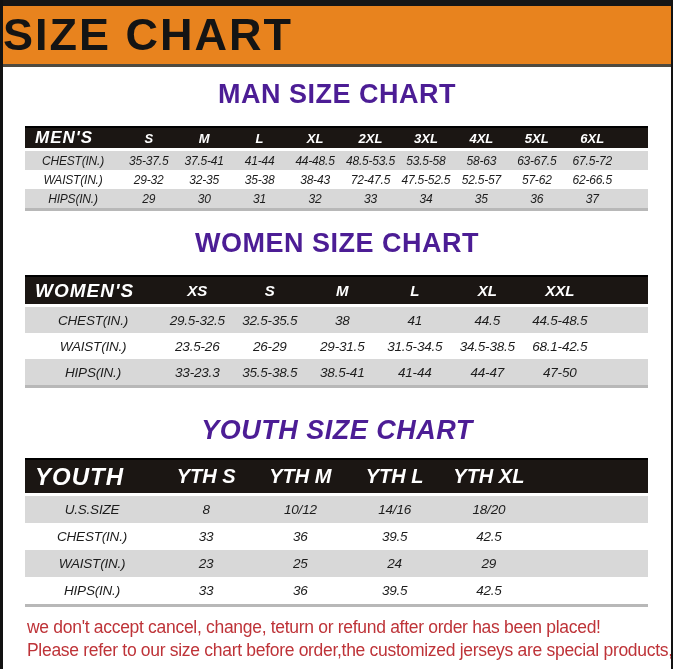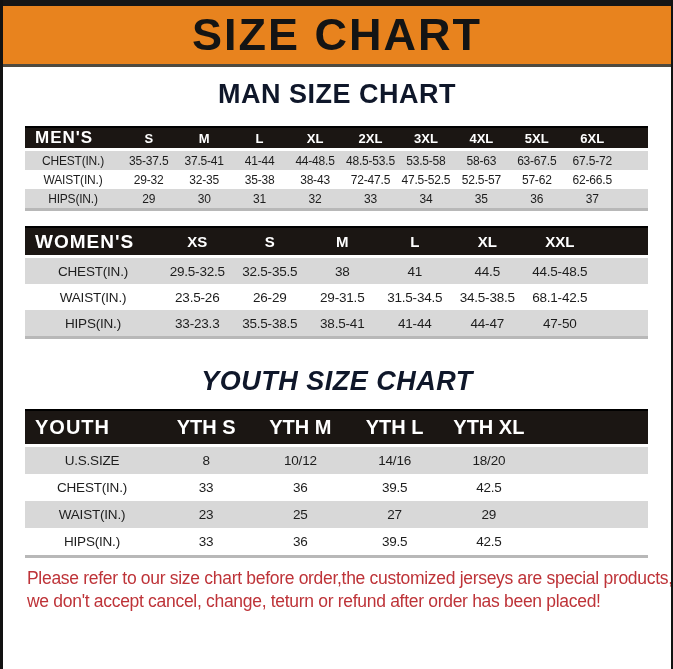--- a/index.html
+++ b/index.html
@@ -1,30 +1,30 @@
 <!DOCTYPE html>
 <html><head>
 <meta charset="utf-8">
 <style>
   html,body{margin:0;padding:0;background:#ffffff;font-family:"Liberation Sans",sans-serif;}
   .page{position:relative;width:673px;height:669px;box-sizing:border-box;
         border-left:3px solid #121212;border-right:2px solid #121212;
         background:#ffffff;overflow:hidden;}
   .top-bar{height:6px;background:#161616;}
   .banner{height:58px;background:#E8831E;border-bottom:3px solid #4F4A40;
-          display:flex;align-items:center;justify-content:center;}
+          display:flex;align-items:center;}
   .banner h1{margin:0;font-size:45px;font-weight:800;letter-spacing:2px;color:#141414;}
-  h2.section-heading{margin:0;text-align:center;font-weight:800;color:#0f172a;
+  h2.section-heading{margin:0;text-align:center;font-weight:800;color:#4c1d95;
                      font-size:27px;line-height:28px;letter-spacing:0.5px;}
   #heading-man{margin-top:13px;}
   #heading-women{margin-top:21px;}
   #heading-youth{margin-top:31px;font-style:italic;}
 
   table.size-table{border-collapse:collapse;table-layout:fixed;width:623px;
-                   margin-left:22px;box-shadow:0 3px 0 rgba(0,0,0,0.28);}
+                   margin-left:22px;box-shadow:0 3px 0 rgba(0,0,0,0.28);font-style:italic;}
   table.size-table thead th{background:#1b1613;color:#ffffff;font-weight:bold;
                             border-top:2px solid #000;border-bottom:3px solid #ffffff;
                             padding:0;text-align:center;}
   table.size-table thead th.lbl{text-align:left;padding-left:10px;letter-spacing:1px;}
   table.size-table td{padding:0;text-align:center;color:#1d1d1d;letter-spacing:-0.2px;}
   table.size-table tbody tr:nth-child(odd) td{background:#D8D8D8;}
   table.size-table tbody tr:nth-child(even) td{background:#ffffff;}
 
   .tbl-men{margin-top:18px;}
   .tbl-men thead th{height:20px;font-size:13px;}
@@ -33,21 +33,21 @@
   .tbl-men td{height:19px;font-size:12px;}
 
   .tbl-women{margin-top:18px;}
   .tbl-women thead th{height:27px;font-size:15px;margin-left:48px;}
   .tbl-women thead th.lbl{width:126px;font-size:19px;}
   .tbl-women thead th.spacer{width:52px;}
   .tbl-women td{height:26px;font-size:13.5px;}
 
   .tbl-youth{margin-top:14px;}
   .tbl-youth thead th{height:33px;font-size:20px;}
-  .tbl-youth thead th.lbl{width:124px;font-size:20px;margin-left:10px;}
+  .tbl-youth thead th.lbl{width:124px;font-size:24px;margin-left:10px;}
   .tbl-youth thead th.spacer{width:112px;}
   .tbl-youth td{height:27px;font-size:13.5px;}
 
   .note{margin:12px 0 0 24px;color:#BE3338;font-size:17.5px;line-height:23px;
         letter-spacing:-0.3px;}
   .note p{margin:0;white-space:nowrap;}
 </style>
 </head>
 <body>
 
@@ -115,20 +115,21 @@
               <td>35</td>
               <td>36</td>
               <td>37</td>
               <td class="spacer"></td>
             </tr>
           </tbody>
         </table>
     </section>
 
     <section>
+      <h2 id="heading-women" class="section-heading">WOMEN SIZE CHART</h2>
       <table class="size-table tbl-women">
           <thead>
             <tr>
               <th class="lbl">WOMEN'S</th>
               <th>XS</th>
               <th>S</th>
               <th>M</th>
               <th>L</th>
               <th>XL</th>
               <th>XXL</th>
@@ -197,34 +198,34 @@
               <td>33</td>
               <td>36</td>
               <td>39.5</td>
               <td>42.5</td>
               <td class="spacer"></td>
             </tr>
             <tr>
               <td class="lbl">WAIST(IN.)</td>
               <td>23</td>
               <td>25</td>
-              <td>27</td>
+              <td>24</td>
               <td>29</td>
               <td class="spacer"></td>
             </tr>
             <tr>
               <td class="lbl">HIPS(IN.)</td>
               <td>33</td>
               <td>36</td>
               <td>39.5</td>
               <td>42.5</td>
               <td class="spacer"></td>
             </tr>
           </tbody>
         </table>
     </section>
   </main>
 
   <footer class="note">
+    <p>we don't accept cancel, change, teturn or refund after order has been placed!</p>
     <p>Please refer to our size chart before order,the customized jerseys are special products,</p>
-    <p>we don't accept cancel, change, teturn or refund after order has been placed!</p>
   </footer>
 </div>
 
 </body></html>

